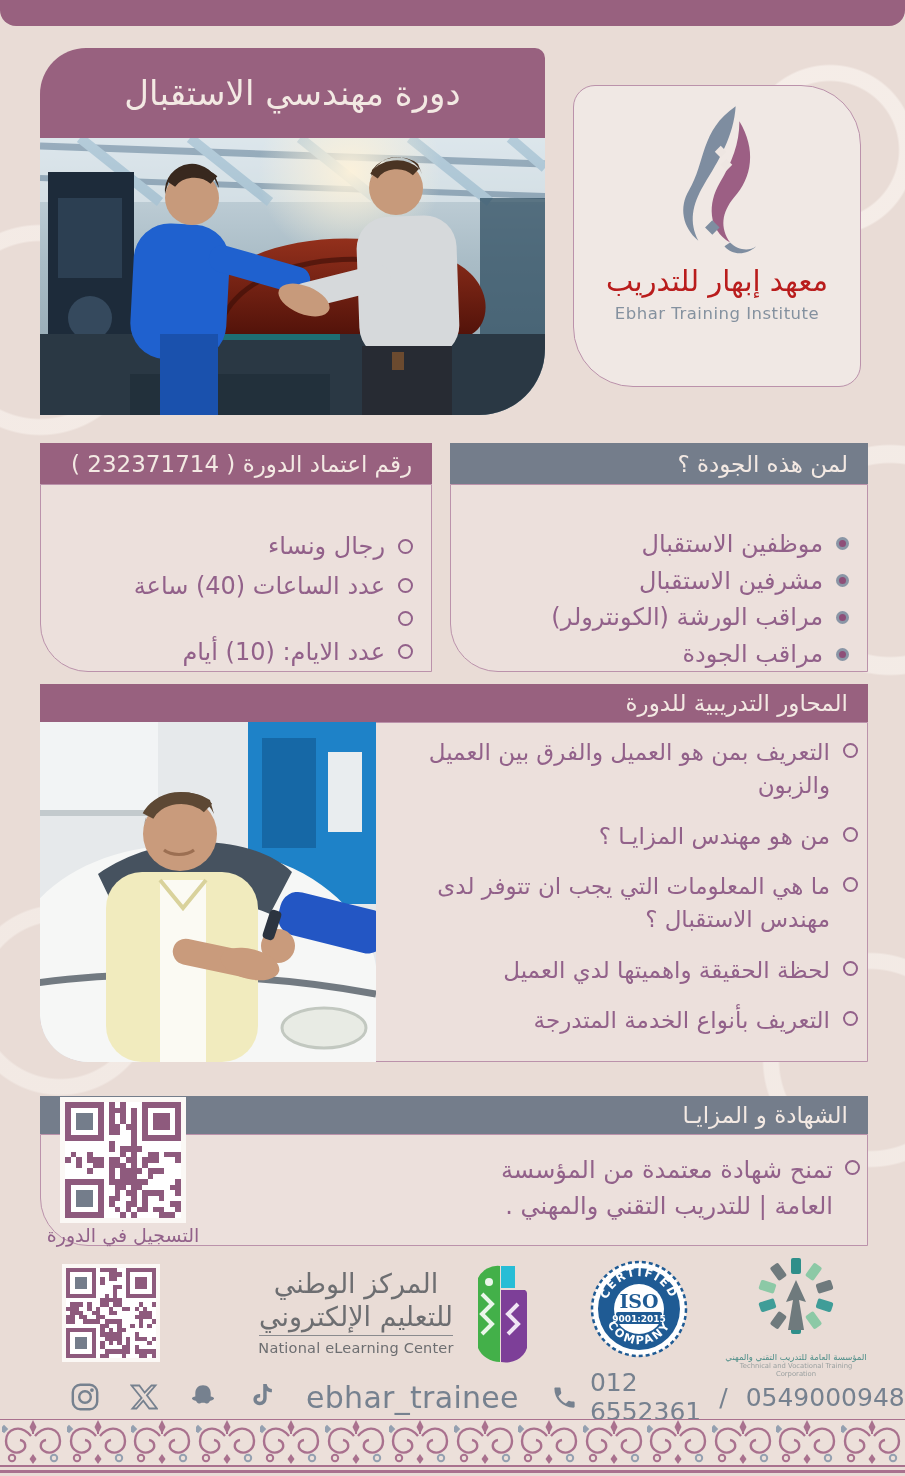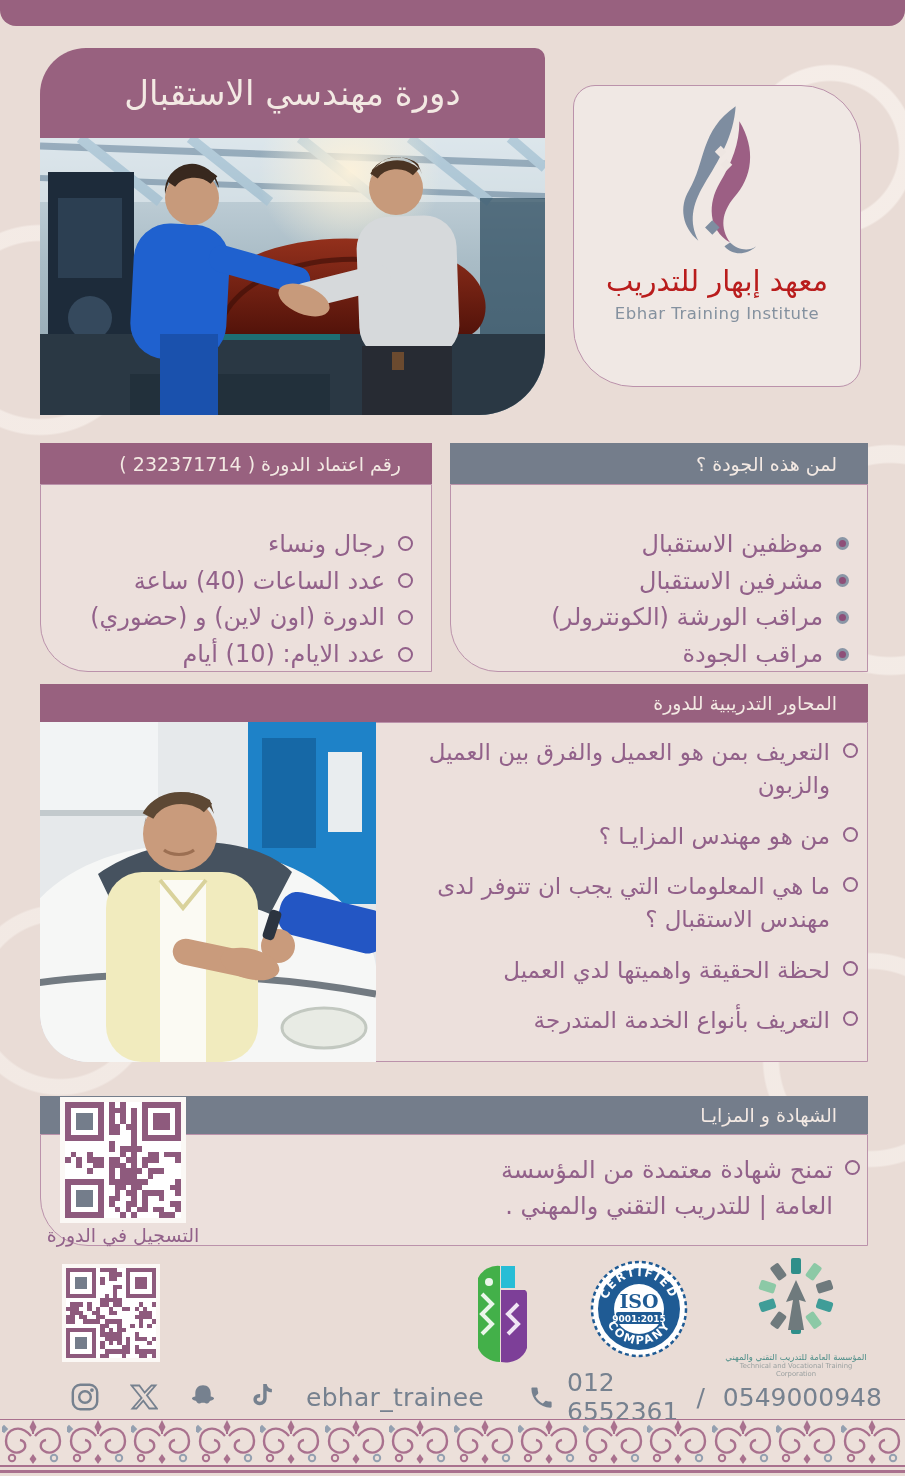--- a/index.html
+++ b/index.html
@@ -33,22 +33,22 @@
 
   
   .logo-card{left:573px;top:85px;width:288px;height:302px;background:#f0e8e4;
     border:1.5px solid var(--panel-border);border-radius:22px 60px 22px 60px;
     display:flex;flex-direction:column;align-items:center;padding-top:16px;}
   .logo-ar{color:#b91c1c;font-size:29px;margin-top:4px;}
   .logo-en{color:#84919f;font-size:16.5px;margin-top:6px;letter-spacing:.5px;}
 
   
   .panel{border:1.2px solid var(--panel-border);background:var(--panel-bg);border-radius:0 0 0 48px;}
-  .panel-header{height:41px;display:flex;align-items:center;color:var(--cream);font-size:19px;
-    padding:0 31px;justify-content:flex-start;}
+  .panel-header{height:41px;display:flex;align-items:center;color:var(--cream);font-size:23px;
+    padding:0 20px;justify-content:flex-start;}
   .hdr-mauve{background:var(--mauve);}
   .hdr-slate{background:var(--slate);}
   .accred{left:40px;top:443px;width:392px;height:188px;}
   .accred-h{left:40px;top:443px;width:392px;}
   .audience{left:450px;top:443px;width:418px;height:188px;}
   .audience-h{left:450px;top:443px;width:418px;}
   .accred,.audience{top:484px;}
   .plist{display:flex;flex-direction:column;justify-content:space-evenly;height:100%;padding:20px 18px 10px 10px;margin-top:16px;}
   .prow{display:flex;align-items:center;gap:13px;color:#92618a;font-size:24px;}
   .b-hollow{flex:0 0 auto;width:15px;height:15px;border-radius:50%;border:2.6px solid #92618a;background:transparent;}
@@ -82,21 +82,21 @@
   .nelc-ar2{font-size:27px;line-height:1.25;display:inline-block;border-bottom:1.5px solid #8a8b8e;padding-bottom:1px;}
   .nelc-en{font-size:14.5px;margin-top:4px;letter-spacing:.2px;}
   .nelc-logo{left:474px;top:1264px;}
   .iso-badge{left:590px;top:1260px;}
   .tvtc{left:722px;top:1256px;width:148px;text-align:center;}
   .tvtc-ar{font-size:8.5px;color:#4f8f89;margin-top:10px;}
   .tvtc-en{font-size:6.8px;color:#9aa0a0;}
 
   .social-row{left:70px;top:1378px;width:800px;height:38px;display:flex;align-items:center;color:var(--slate-icon);}
   .social-row .sicon{width:31px;height:31px;margin-right:30px;display:flex;align-items:center;justify-content:center;}
-  .handle{font-size:25px;letter-spacing:.3px;margin-right:44px;}
+  .handle{font-size:30px;letter-spacing:.3px;margin-right:32px;}
   .phone-group{display:flex;align-items:center;gap:10px;font-size:25px;direction:ltr;}
   .phone-sep{margin:0 8px;}
 
   
   .ornament-band{left:0;top:1419px;width:905px;height:48px;border-top:1.5px solid #a9718e;border-bottom:2.5px solid #a9718e;
     background:#ece0da;display:flex;justify-content:space-between;align-items:center;overflow:hidden;padding:0 2px;}
   .rtl{direction:rtl;}
 </style>
 </head>
 <body>
@@ -182,21 +182,20 @@
       <div class="prow">
           <span class="b-hollow"></span>
           <span>رجال ونساء</span>
         </div>
       <div class="prow">
           <span class="b-hollow"></span>
           <span>عدد الساعات (40) ساعة</span>
         </div>
       <div class="prow">
           <span class="b-hollow"></span>
-          <span>الدورة (اون لاين) و (حضوري)</span>
         </div>
       <div class="prow">
           <span class="b-hollow"></span>
           <span>عدد الايام: (10) أيام</span>
         </div>
     </div>
   </div>
 
   <div class="abs panel-header hdr-slate audience-h rtl">لمن هذه الجودة ؟</div>
   <div class="abs panel audience rtl">
@@ -547,20 +546,25 @@
         <rect x="1" y="1" width="5" height="5" fill="#ffffff"></rect>
         <rect x="2" y="2" width="3" height="3" fill="#747d8b"></rect>
         <rect x="14" y="0" width="7" height="7" fill="#8e5a7d"></rect>
         <rect x="15" y="1" width="5" height="5" fill="#ffffff"></rect>
         <rect x="16" y="2" width="3" height="3" fill="#8e5a7d"></rect>
         <rect x="0" y="14" width="7" height="7" fill="#8e5a7d"></rect>
         <rect x="1" y="15" width="5" height="5" fill="#ffffff"></rect>
         <rect x="2" y="16" width="3" height="3" fill="#747d8b"></rect>
       </svg>
     </div>
+  <div class="abs nelc-text rtl">
+    <div class="nelc-ar1">المركز الوطني</div>
+    <div><span class="nelc-ar2">للتعليم الإلكتروني</span></div>
+    <div class="nelc-en">National eLearning Center</div>
+  </div>
   <div class="abs nelc-logo">
     <svg width="54" height="100" viewBox="0 0 54 100">
       <path d="M4,14 a22,22 0 0 1 22,-12 l0,96 a24,22 0 0 1 -22,-14 Z" fill="#43b049"></path>
       <rect x="27" y="2" width="14" height="22" fill="#27bdd6"></rect>
       <path d="M27,26 l24,0 a4,4 0 0 1 2,4 l0,54 a22,20 0 0 1 -26,14 Z" fill="#7d3f98"></path>
       <path d="M8,30 l10,10 -10,10 10,10 -10,10" stroke="#eaf6ea" stroke-width="4" fill="none"></path>
       <path d="M44,40 l-10,10 10,10 -10,10" stroke="#f0e6f5" stroke-width="4" fill="none"></path>
       <circle cx="15" cy="18" r="4" fill="#eaf6ea"></circle>
     </svg>
   </div>

